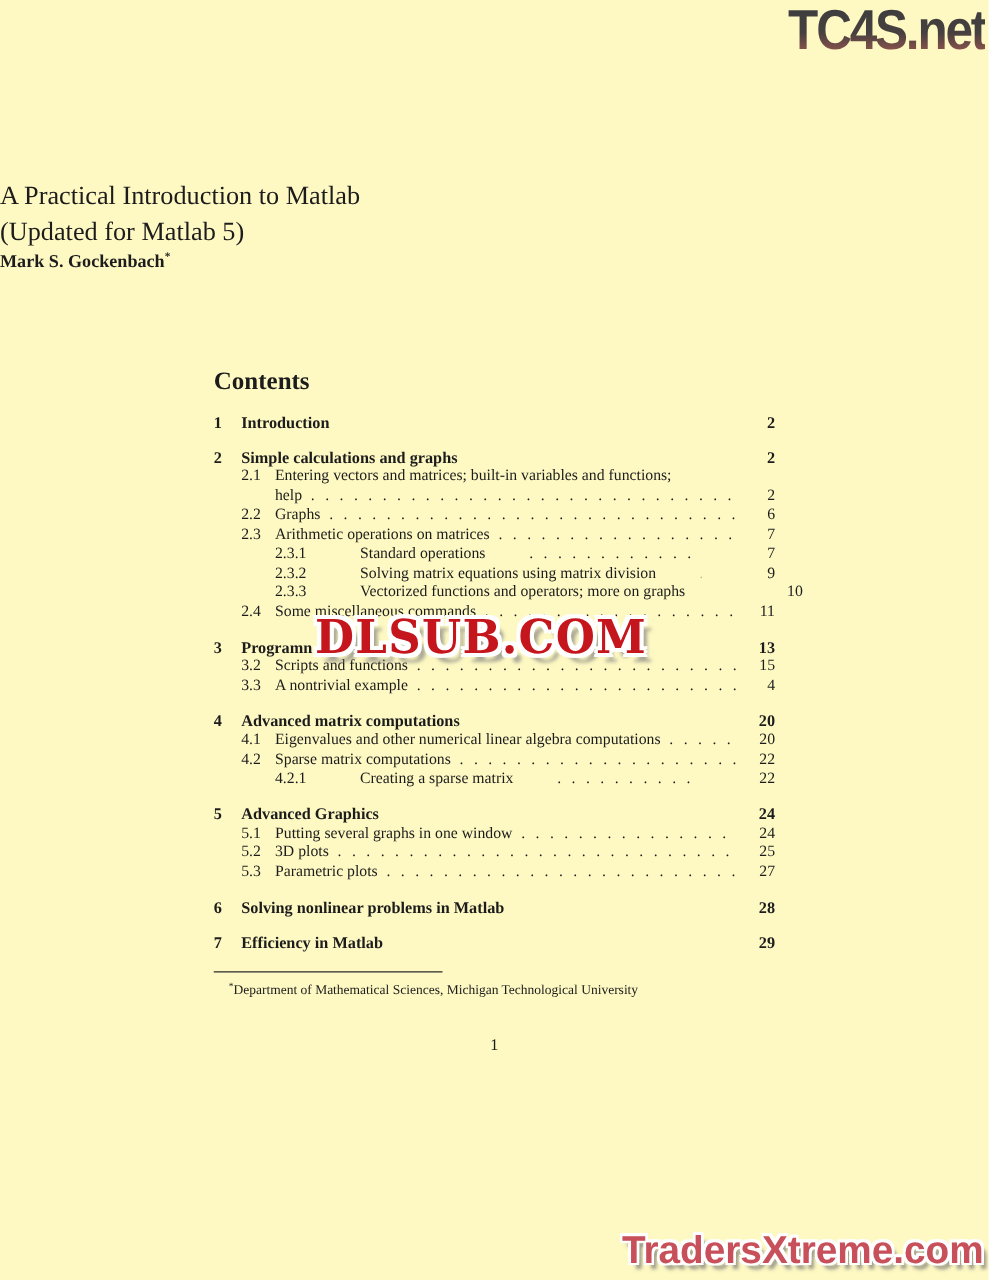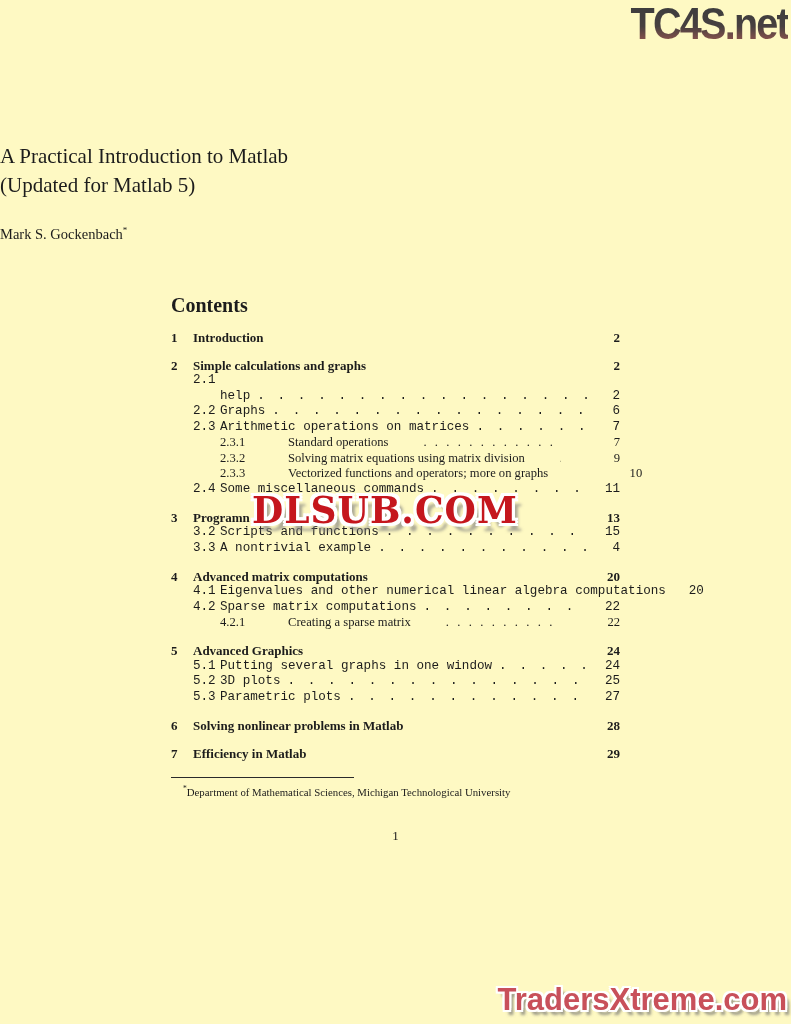--- a/index.html
+++ b/index.html
@@ -10,33 +10,33 @@
   .wm-top{position:absolute;top:1px;right:3px;
     font-family:"Liberation Sans","DejaVu Sans",sans-serif;font-weight:bold;
     font-size:45px;letter-spacing:-2px;line-height:46px;
     transform:scaleX(.88);transform-origin:right top;
     background:linear-gradient(#3d3d3d 10%,#474040 55%,#95564e 92%);
     -webkit-background-clip:text;background-clip:text;color:transparent;}
 
   
   .title-block{position:absolute;left:0;top:142px;width:100%;text-align:left;}
   .doc-title{font-size:21px;line-height:29px;font-weight:normal;margin:0;}
-  .doc-author{font-size:14.5px;margin-top:25px;}
+  .doc-author{font-size:14.5px;font-weight:bold;}
   .doc-author sup{font-size:9px;}
 
   
   .content{position:absolute;left:171px;top:293px;width:449px;}
   .contents-heading{font-size:20px;font-weight:bold;line-height:24px;margin:0;}
   .toc{font-size:12.6px;line-height:15.5px;}
   .toc-row{display:flex;align-items:baseline;}
   .toc-row.gap{margin-top:12.5px;}
   .toc-row.sec{font-weight:bold;font-size:13px;}
   .toc-row .num{flex:0 0 auto;}
   .toc-row.lvl0 .num{width:22px;}
-  .toc-row.lvl1{padding-left:22px;font-family:Liberation Mono, monospace;} .toc-row.lvl1 .num{width:27px;}
+  .toc-row.lvl1{padding-left:22px;} .toc-row.lvl1 .num{width:27px;}
   .toc-row.lvl2{padding-left:49px;gap:28px;} .toc-row.lvl2 .num{width:40px;}
   .toc-row .ttl{flex:0 0 auto;white-space:nowrap;}
   .toc-row .leader{flex:1 1 auto;min-width:0;overflow:hidden;white-space:nowrap;
     margin:0 7px 0 7px;letter-spacing:2.6px;}
   .toc-row .leader::after{content:". . . . . . . . . . . . . . . . . . . . . . . . . . . . . . . . . . . . . . . . . . . . . . . . . . . . . . . . . . . .";}
   .toc-row.noleader .leader::after{content:"";}
   .toc-row .pg{flex:0 0 auto;width:24px;text-align:right;}
 
   
   .footnote{position:absolute;left:171px;top:777px;width:449px;font-size:10.8px;line-height:14px;}
@@ -97,20 +97,21 @@
 
         <div class="toc-row lvl0 sec gap noleader">
           <span class="num">2</span>
           <span class="ttl">Simple calculations and graphs</span>
           <span class="leader"></span>
           <span class="pg">2</span>
         </div>
 
         <div class="toc-row lvl1 noleader">
           <span class="num">2.1</span>
+          <span class="ttl">Entering vectors and matrices; built-in variables and functions;</span>
           <span class="leader"></span>
           <span class="pg"></span>
         </div>
 
         <div class="toc-row lvl1">
           <span class="num"></span>
           <span class="ttl">help</span>
           <span class="leader"></span>
           <span class="pg">2</span>
         </div>

